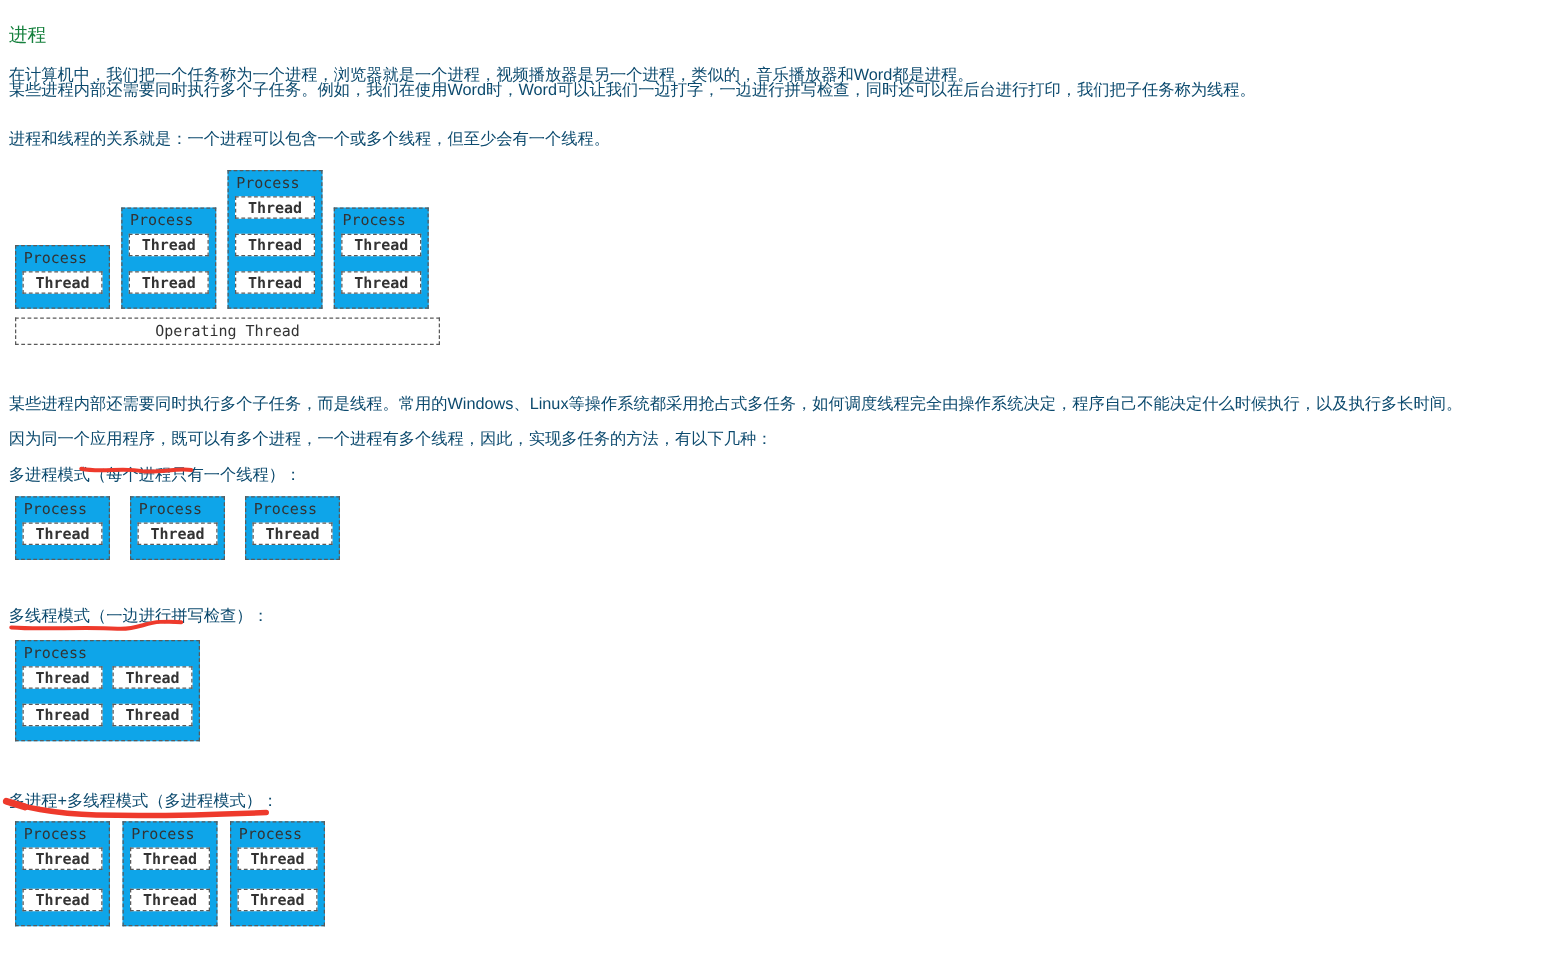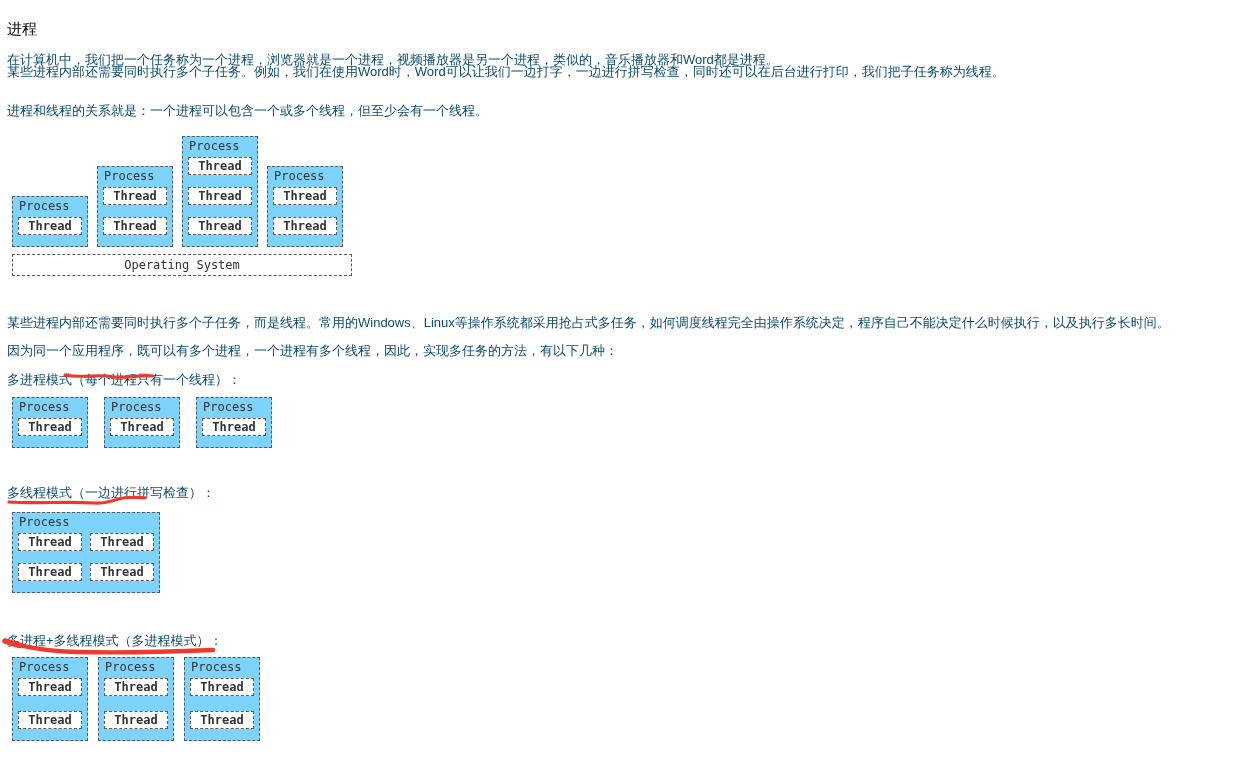--- a/index.html
+++ b/index.html
@@ -6,21 +6,21 @@
   body {
     width: 1233px; height: 765px;
     position: relative;
     background: #ffffff;
     overflow: hidden;
     font-family: "Liberation Sans", "DejaVu Sans", sans-serif;
   }
   .title {
     position: absolute; left: 7px; top: 8px;
     font-size: 15px; line-height: 17px;
-    color: #000000; font-weight: 400;
+    color: #15803d; font-weight: 400;
     white-space: nowrap;
   }
   .para {
     position: absolute; left: 7px;
     font-size: 13px; line-height: 14px;
     color: #0c4a6e;
     white-space: nowrap;
   }
   
   .diagram {
@@ -28,21 +28,21 @@
     font-family: "DejaVu Sans Mono", "Liberation Mono", monospace;
     color: #333333;
   }
   .prow { display: flex; align-items: flex-end; }
   #d1 .prow { gap: 9px; }
   #d2 { display: flex; gap: 16px; }
   #d4 { display: flex; gap: 10px; }
   .pbox {
     border: 1px dashed #5a5a5a;
     padding: 2px 5px 11px 5px;
-    background: #7dd3fc;
+    background: #0ea5e9;
   }
   .plabel {
     font-size: 12px; line-height: 14px; height: 14px;
     margin: 0 0 4px 1px;
     white-space: nowrap;
   }
   .tbox {
     width: 62px; height: 16px;
     border: 1px dashed #5a5a5a;
     font-size: 12px; line-height: 16px;
@@ -98,21 +98,21 @@
       <div class="tbox">Thread</div>
       <div class="tbox">Thread</div>
       <div class="tbox">Thread</div>
     </div>
     <div class="pbox gap12">
       <div class="plabel">Process</div>
       <div class="tbox">Thread</div>
       <div class="tbox">Thread</div>
     </div>
   </div>
-  <div class="osbar">Operating System</div>
+  <div class="osbar">Operating Thread</div>
 </div>
 
 <p class="para" style="top:303px">某些进程内部还需要同时执行多个子任务，而是线程。常用的Windows、Linux等操作系统都采用抢占式多任务，如何调度线程完全由操作系统决定，程序自己不能决定什么时候执行，以及执行多长时间。</p>
 <p class="para" style="top:331px">因为同一个应用程序，既可以有多个进程，一个进程有多个线程，因此，实现多任务的方法，有以下几种：</p>
 
 <p class="para" style="top:360px">多进程模式（每个进程只有一个线程）：</p>
 <svg class="marker" style="left:62px; top:369px" width="95" height="14" viewBox="0 0 95 14">
   <path d="M3,6 C20,9.5 35,4.5 52,8 C66,9.5 80,5 91,7" stroke-width="3.2"></path>
 </svg>
 

